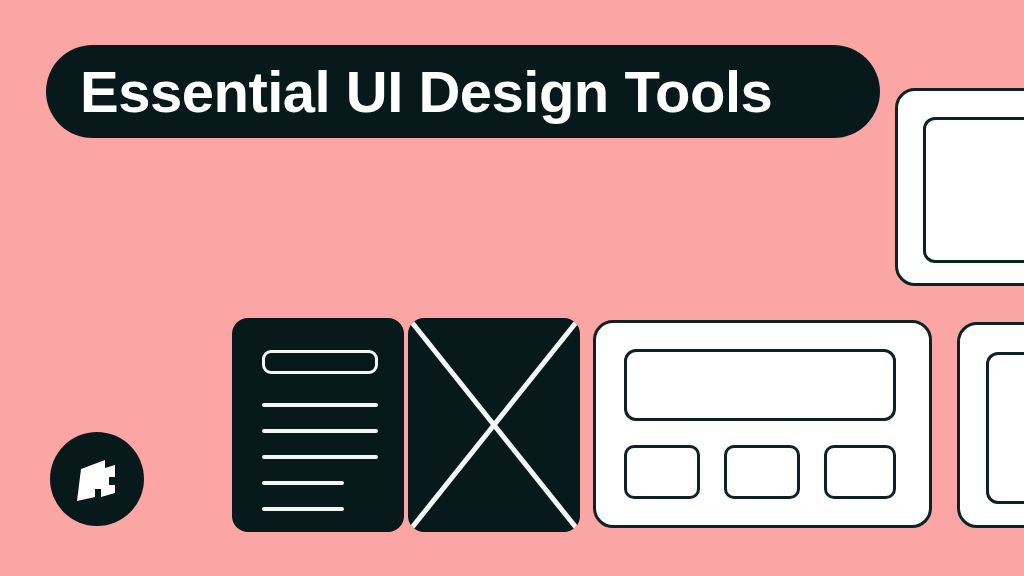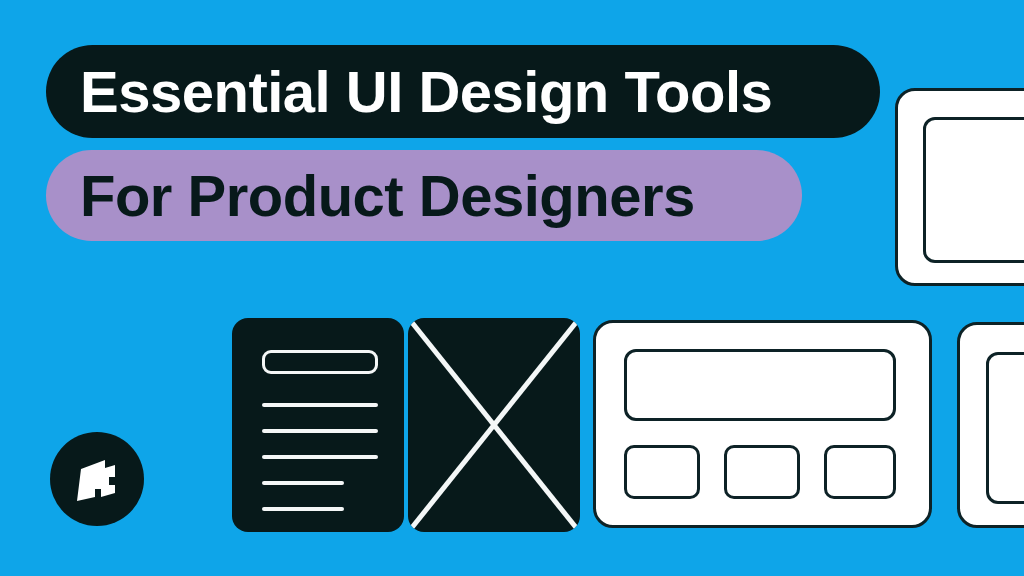--- a/index.html
+++ b/index.html
@@ -10,21 +10,21 @@
   }
   body {
     font-family: "Liberation Sans", sans-serif;
     -webkit-font-smoothing: antialiased;
   }
 
   .canvas {
     position: relative;
     width: 1024px;
     height: 576px;
-    background: #0ea5e9;
+    background: #fca5a5;
     overflow: hidden;
   }
 
   
   .pill {
     position: absolute;
     display: flex;
     align-items: center;
     box-sizing: border-box;
     border-radius: 999px;
@@ -196,23 +196,20 @@
 </style>
 </head>
 <body>
 
 <div class="canvas">
 
   <div class="pill pill-dark">
     <span class="pill-title">Essential UI Design Tools</span>
   </div>
 
-  <div class="pill pill-light">
-    <span class="pill-title">For Product Designers</span>
-  </div>
 
   <div class="logo-badge">
     <span>
       <svg width="52" height="48" viewBox="0 0 52 48" aria-hidden="true">
         <path fill="#ffffff" d="M10 14 L34 5 L34 13 L44 10 L44 22 L38 22 L38 30 L44 30 L44 38 L30 42 L30 34 L24 34 L24 42 L6 46 Z"></path>
       </svg>
     </span>
   </div>
 
   <div class="card card-solid card-sidebar">

